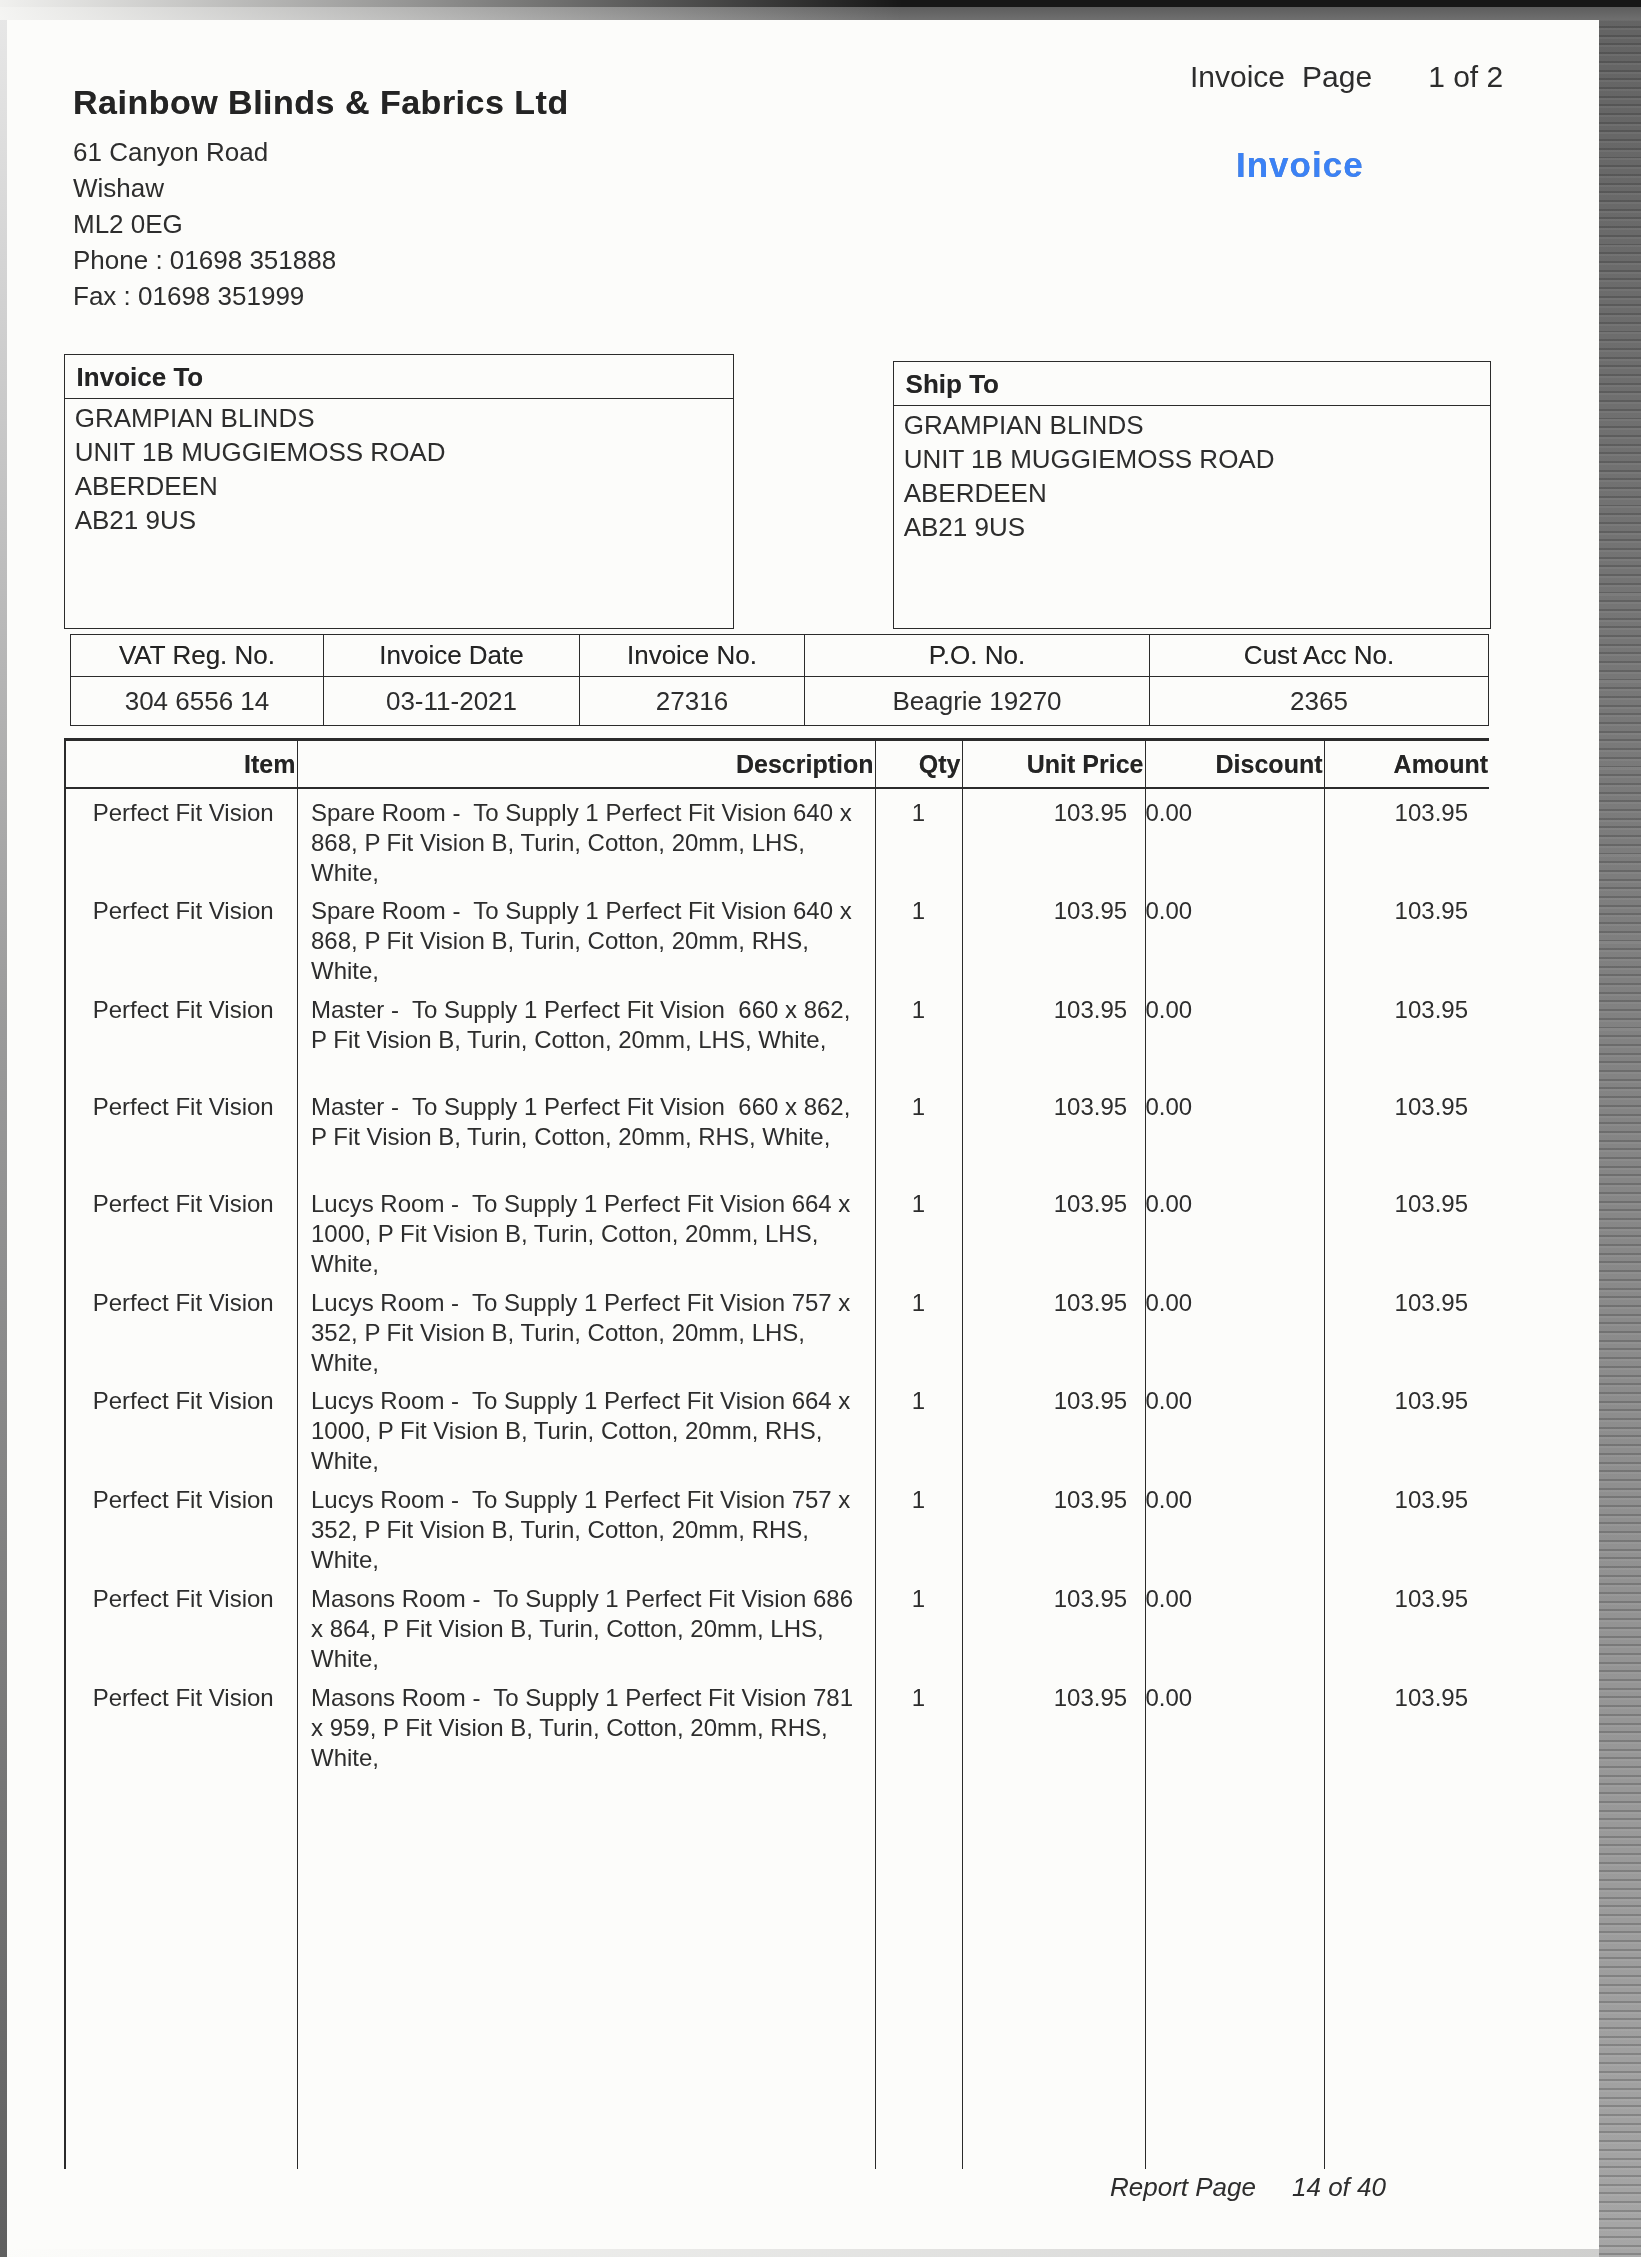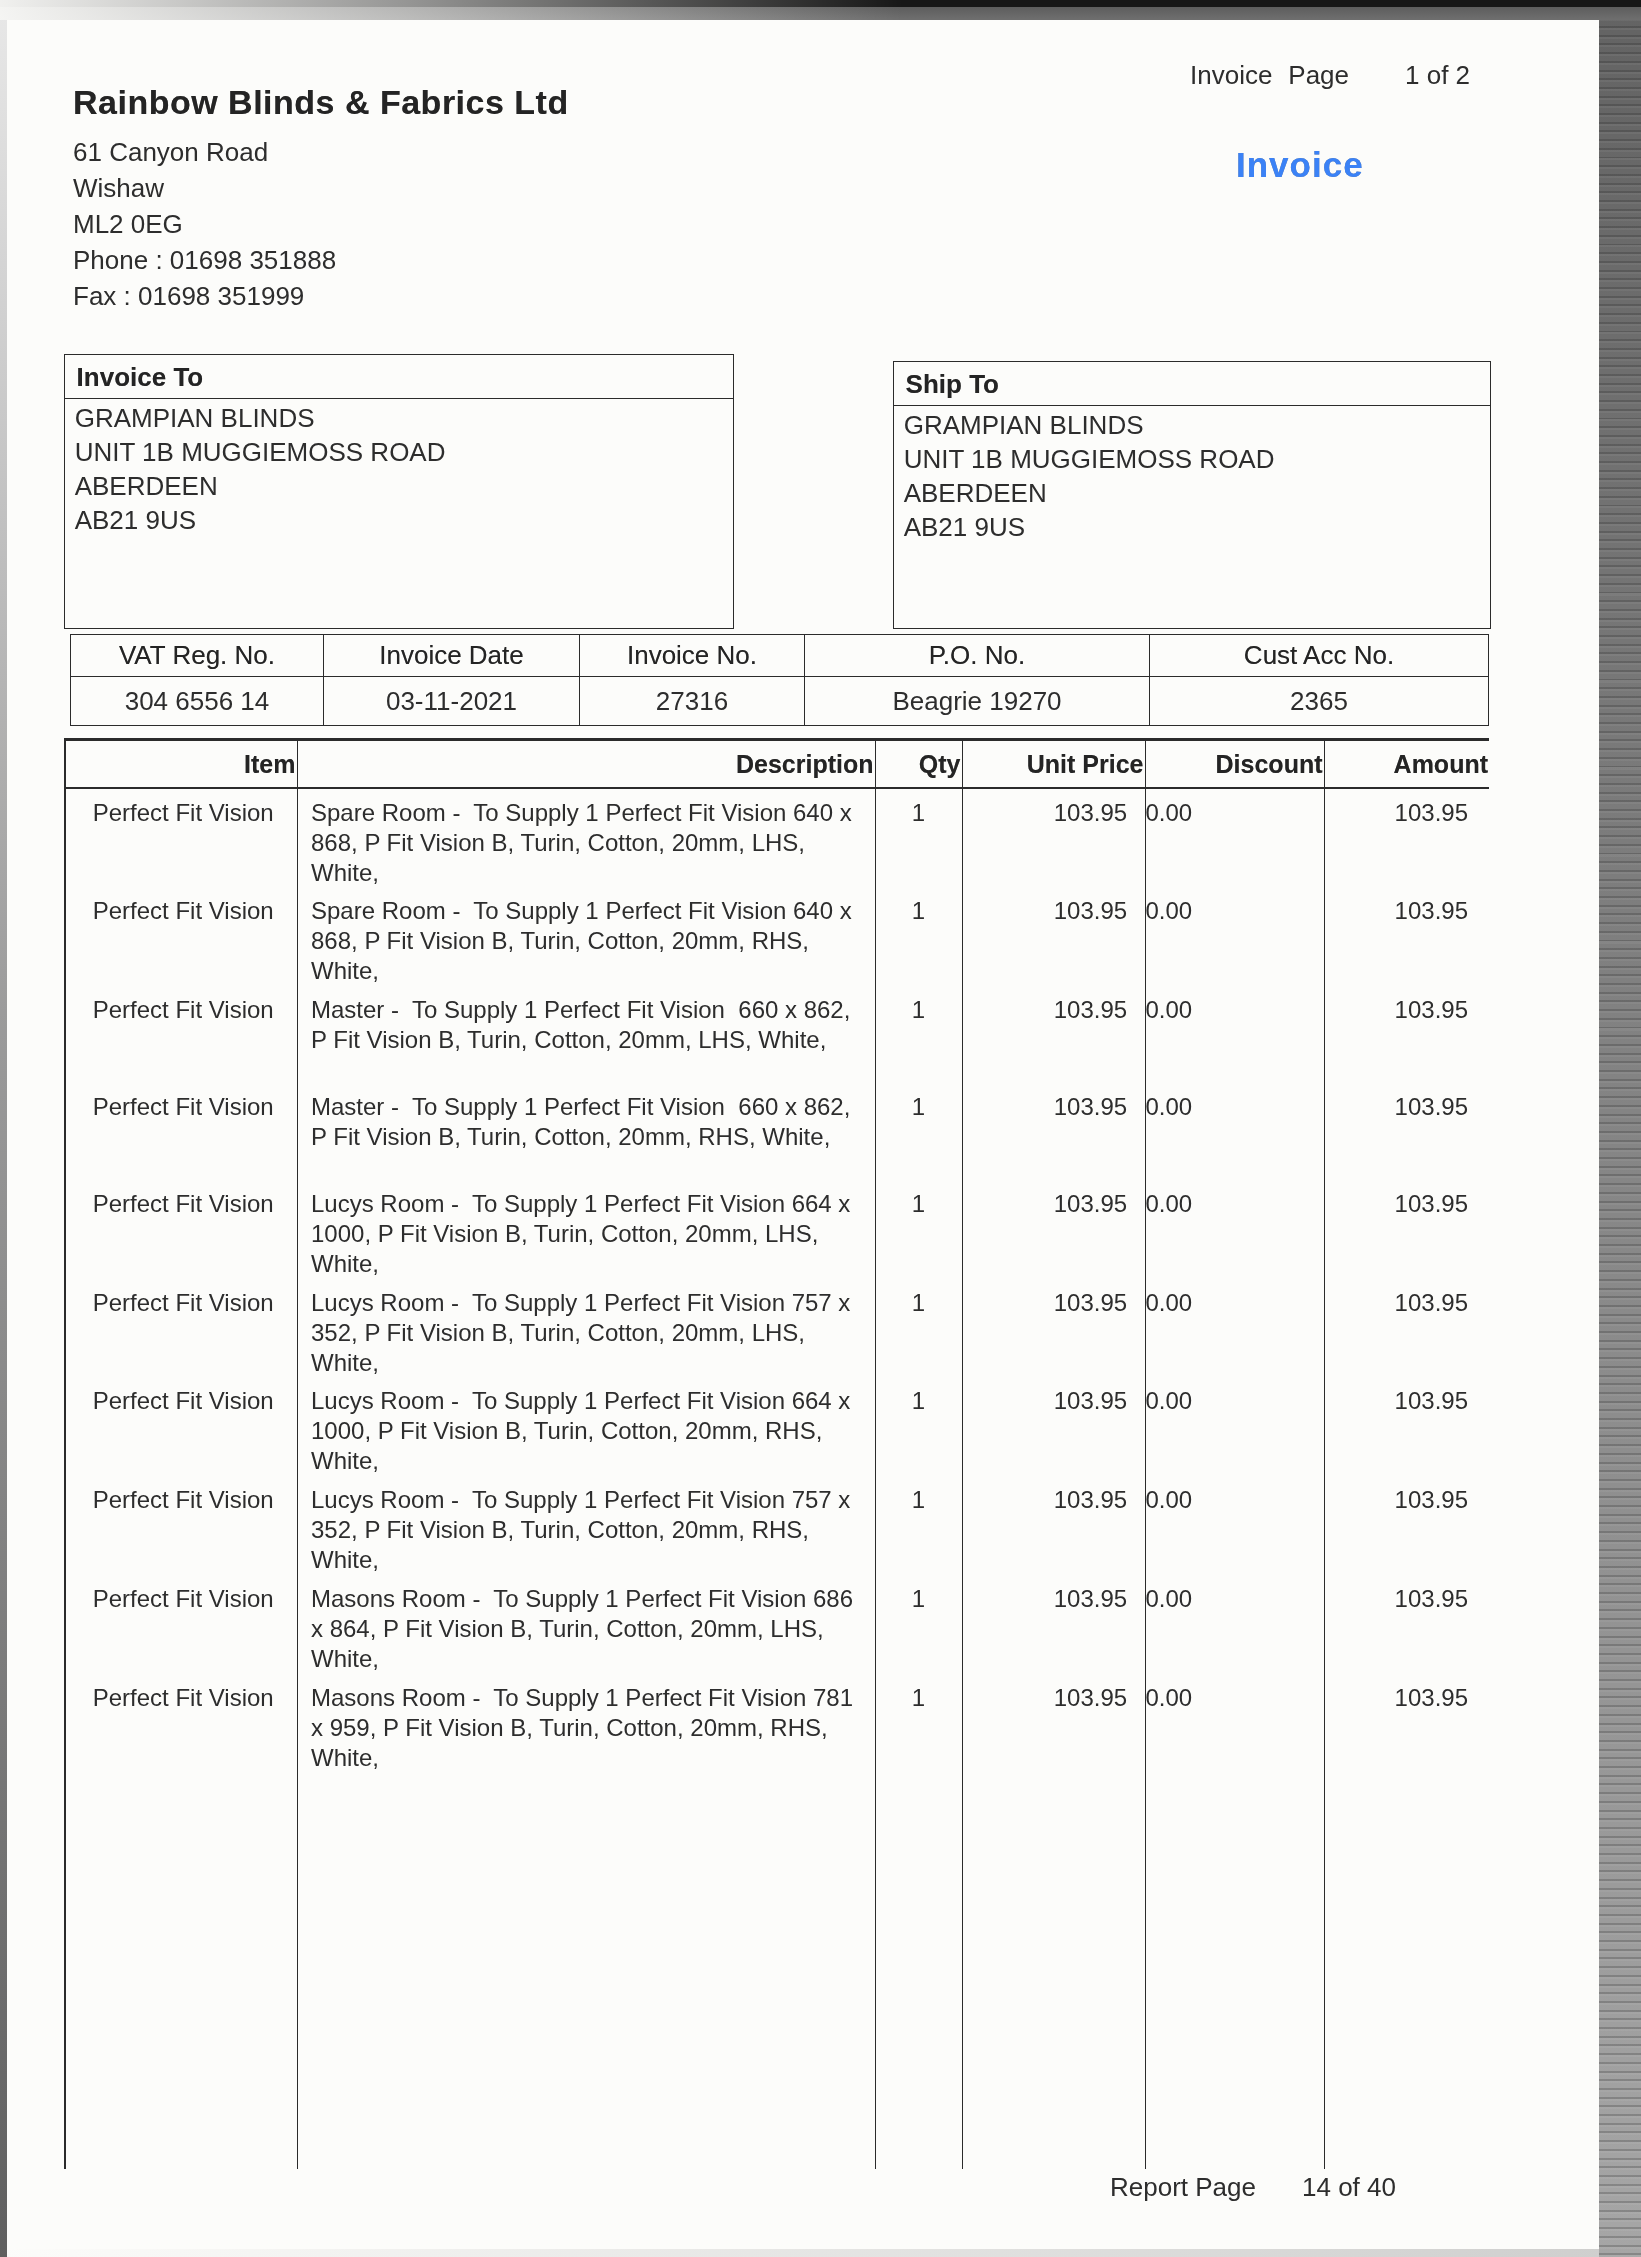--- a/index.html
+++ b/index.html
@@ -23,21 +23,21 @@
     background:linear-gradient(to bottom,#e6e6e6,#909090 45%,#4e4e4e);opacity:.9;}
   .edge-bottom{position:absolute;left:0;right:0;bottom:0;height:7.7px;z-index:3;
     background:linear-gradient(to right,rgba(200,200,200,0),rgba(150,150,150,.45));}
 
   
   .company{position:absolute;left:73px;top:83px;}
   .company-name{font-size:34px;font-weight:bold;color:#242424;letter-spacing:0.5px;margin-bottom:11.6px;
     text-shadow:0 0 0.6px rgba(0,0,0,.45);}
   .company-line{font-size:26px;line-height:36px;}
 
-  .page-indicator{position:absolute;left:1190px;top:60px;display:flex;gap:56px;font-size:26px;}
+  .page-indicator{position:absolute;left:1190px;top:60px;display:flex;gap:56px;font-size:30px;}
   .page-indicator .lbl{word-spacing:8.7px;}
   .doc-title{position:absolute;left:1236px;top:145px;font-size:35px;font-weight:bold;color:#3b82f6;
     letter-spacing:1px;text-shadow:0 0 0.6px rgba(0,0,0,.45);}
 
   
   .addr-box{position:absolute;border:1.9px solid #2b2b2b;background:transparent;}
   .invoice-to{left:64px;top:354px;width:668px;height:273px;}
   .ship-to{left:893px;top:361px;width:596px;height:266px;}
   .addr-label{font-size:26px;font-weight:bold;color:#242424;padding:6.8px 11.6px 4.8px;border-bottom:1.9px solid #2b2b2b;
     text-shadow:0 0 0.5px rgba(0,0,0,.4);}
@@ -61,21 +61,21 @@
   .item-row{height:97px;}
   .c-item{padding:8.7px 5.8px 0 9.7px;text-align:center;}
   .c-desc{padding:8.7px 15.4px 0 13.5px;white-space:pre-wrap;}
   .c-qty{text-align:center;padding-top:8.7px;}
   .c-price{text-align:right;padding:8.7px 17.4px 0 0;}
   .c-disc{text-align:left;padding:8.7px 23px 0 0;}
   .c-amt{text-align:right;padding:8.7px 21px 0 0;}
   .filler-row td{height:415px;}
 
   
-  .report-page{position:absolute;left:1110px;top:2172px;display:flex;gap:46px;font-size:26px;}
+  .report-page{position:absolute;left:1110px;top:2172px;display:flex;gap:36px;font-size:26px;font-style:italic;}
 </style>
 </head>
 <body>
 
 <div class="scan-page">
 
   <div class="company">
     <div class="company-name">Rainbow Blinds &amp; Fabrics Ltd</div>
     <div class="company-line">61 Canyon Road</div>
     <div class="company-line">Wishaw</div>

